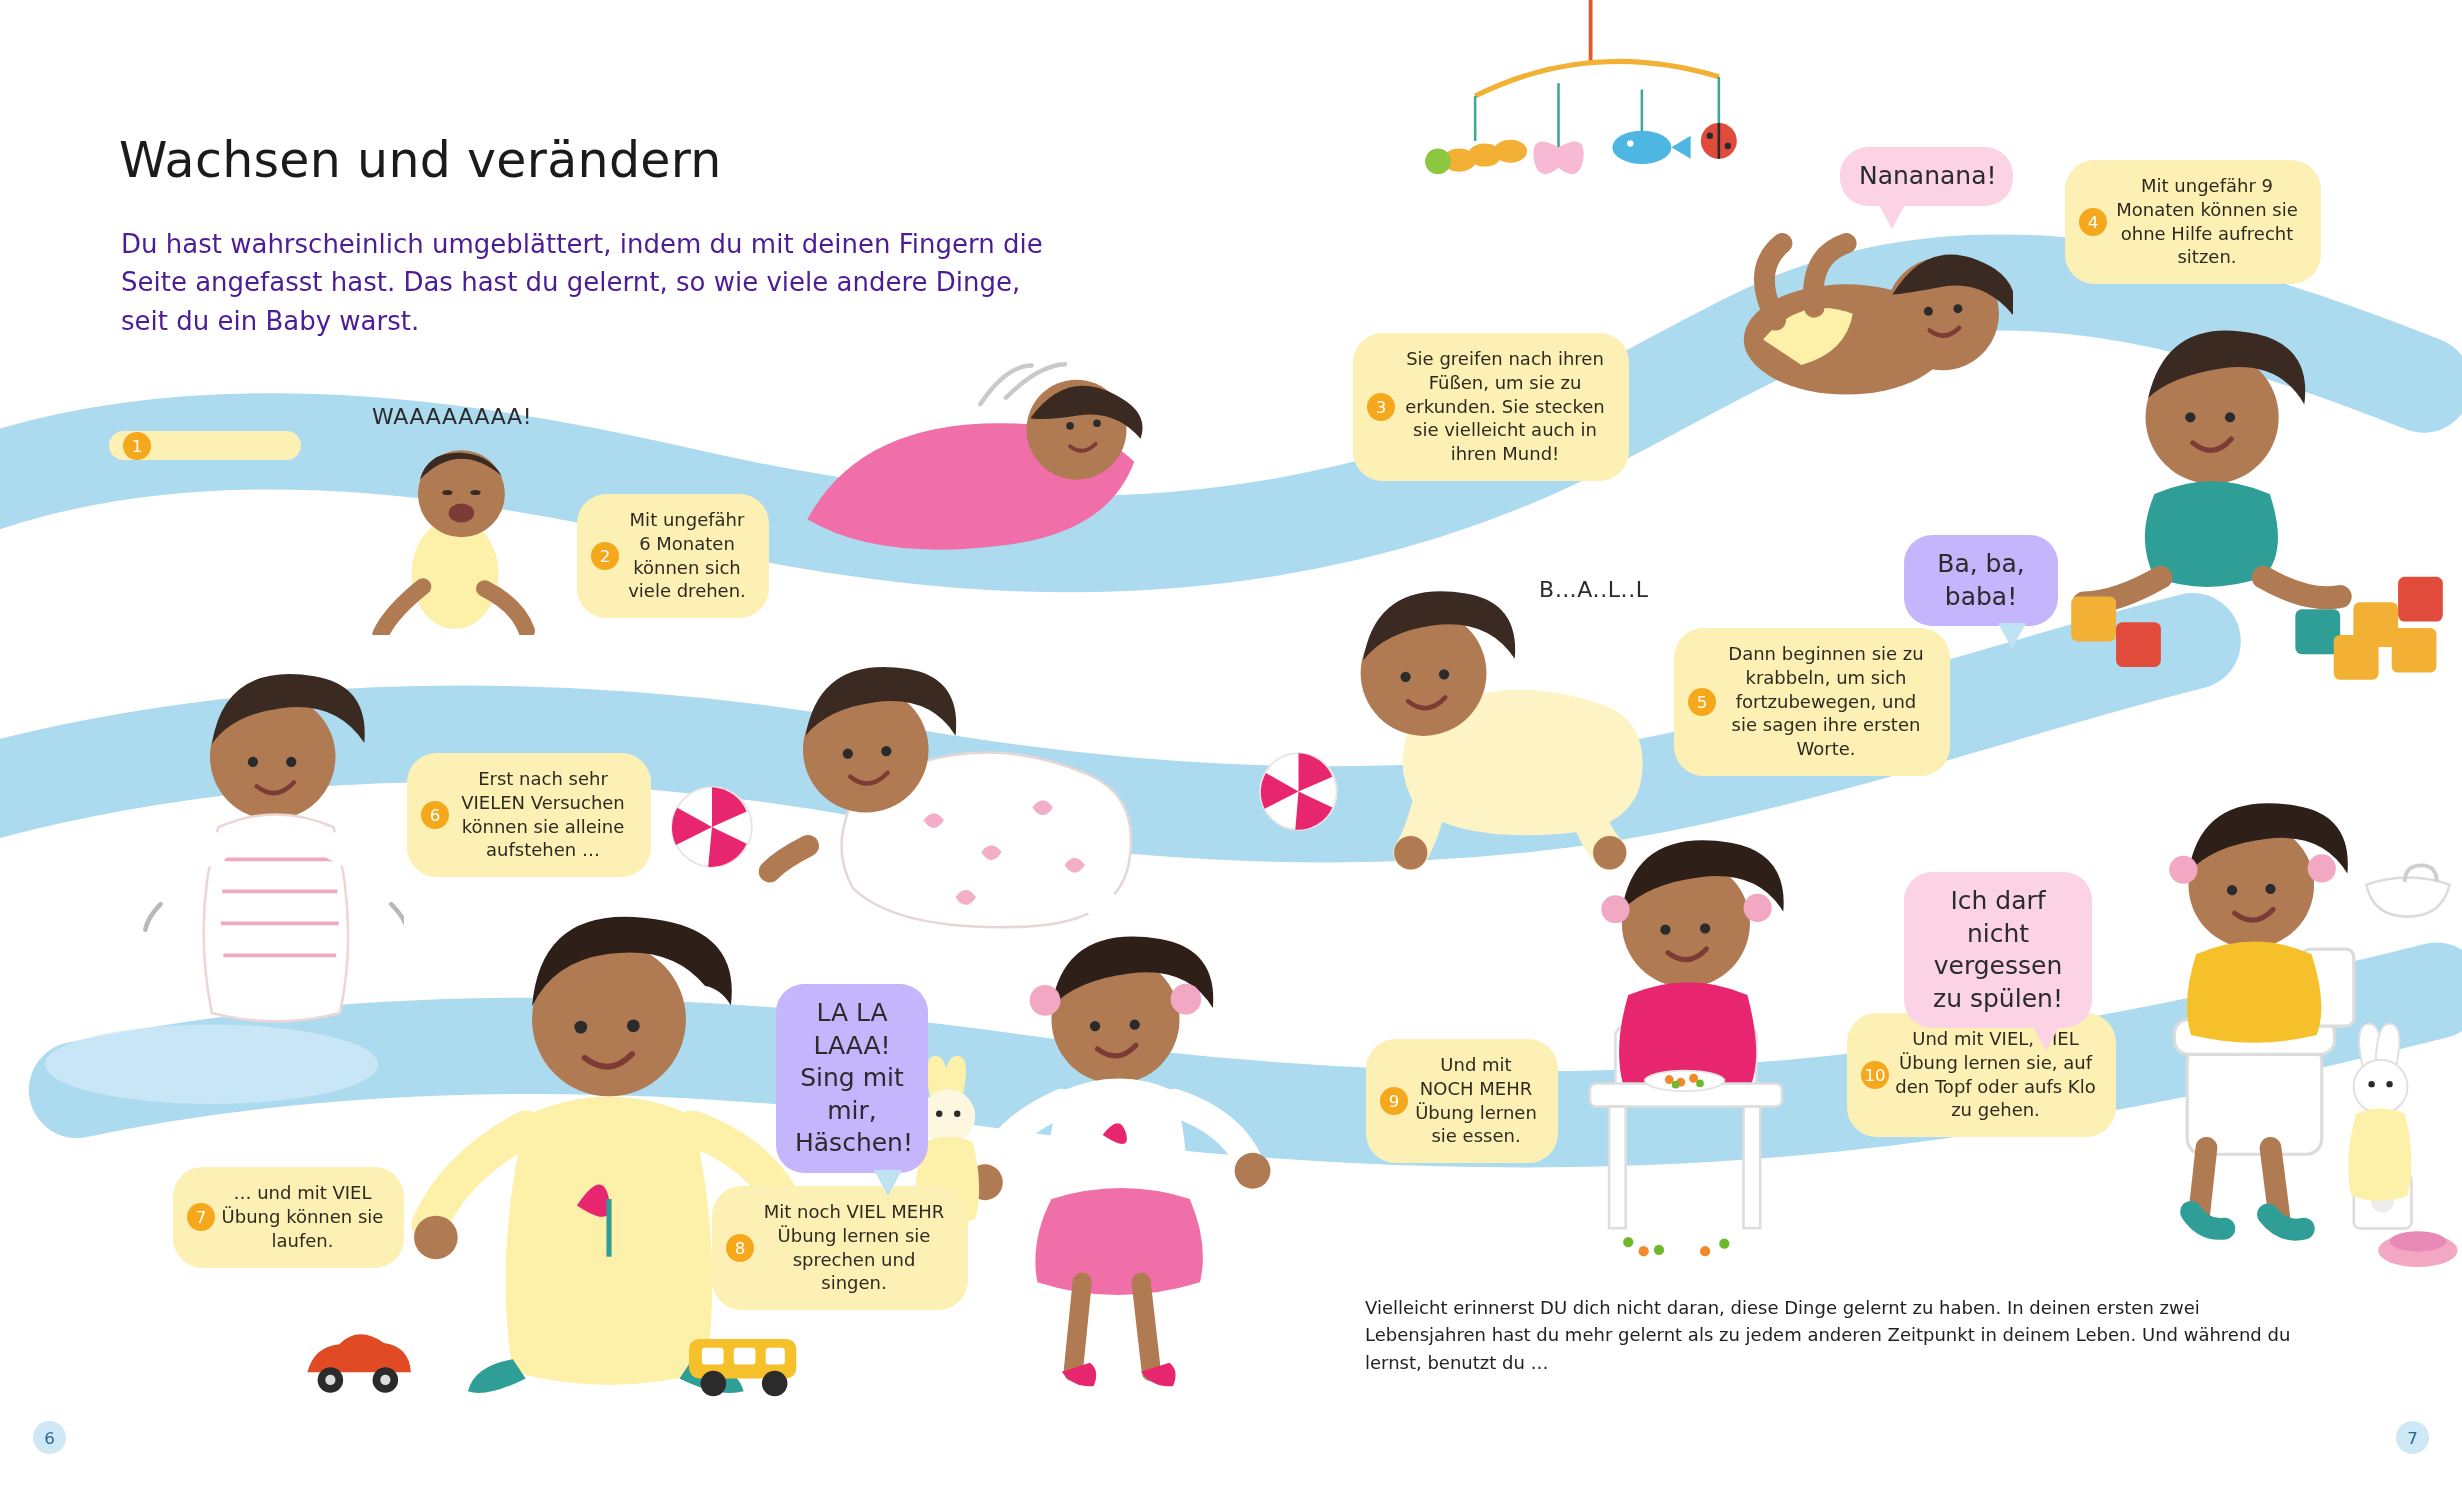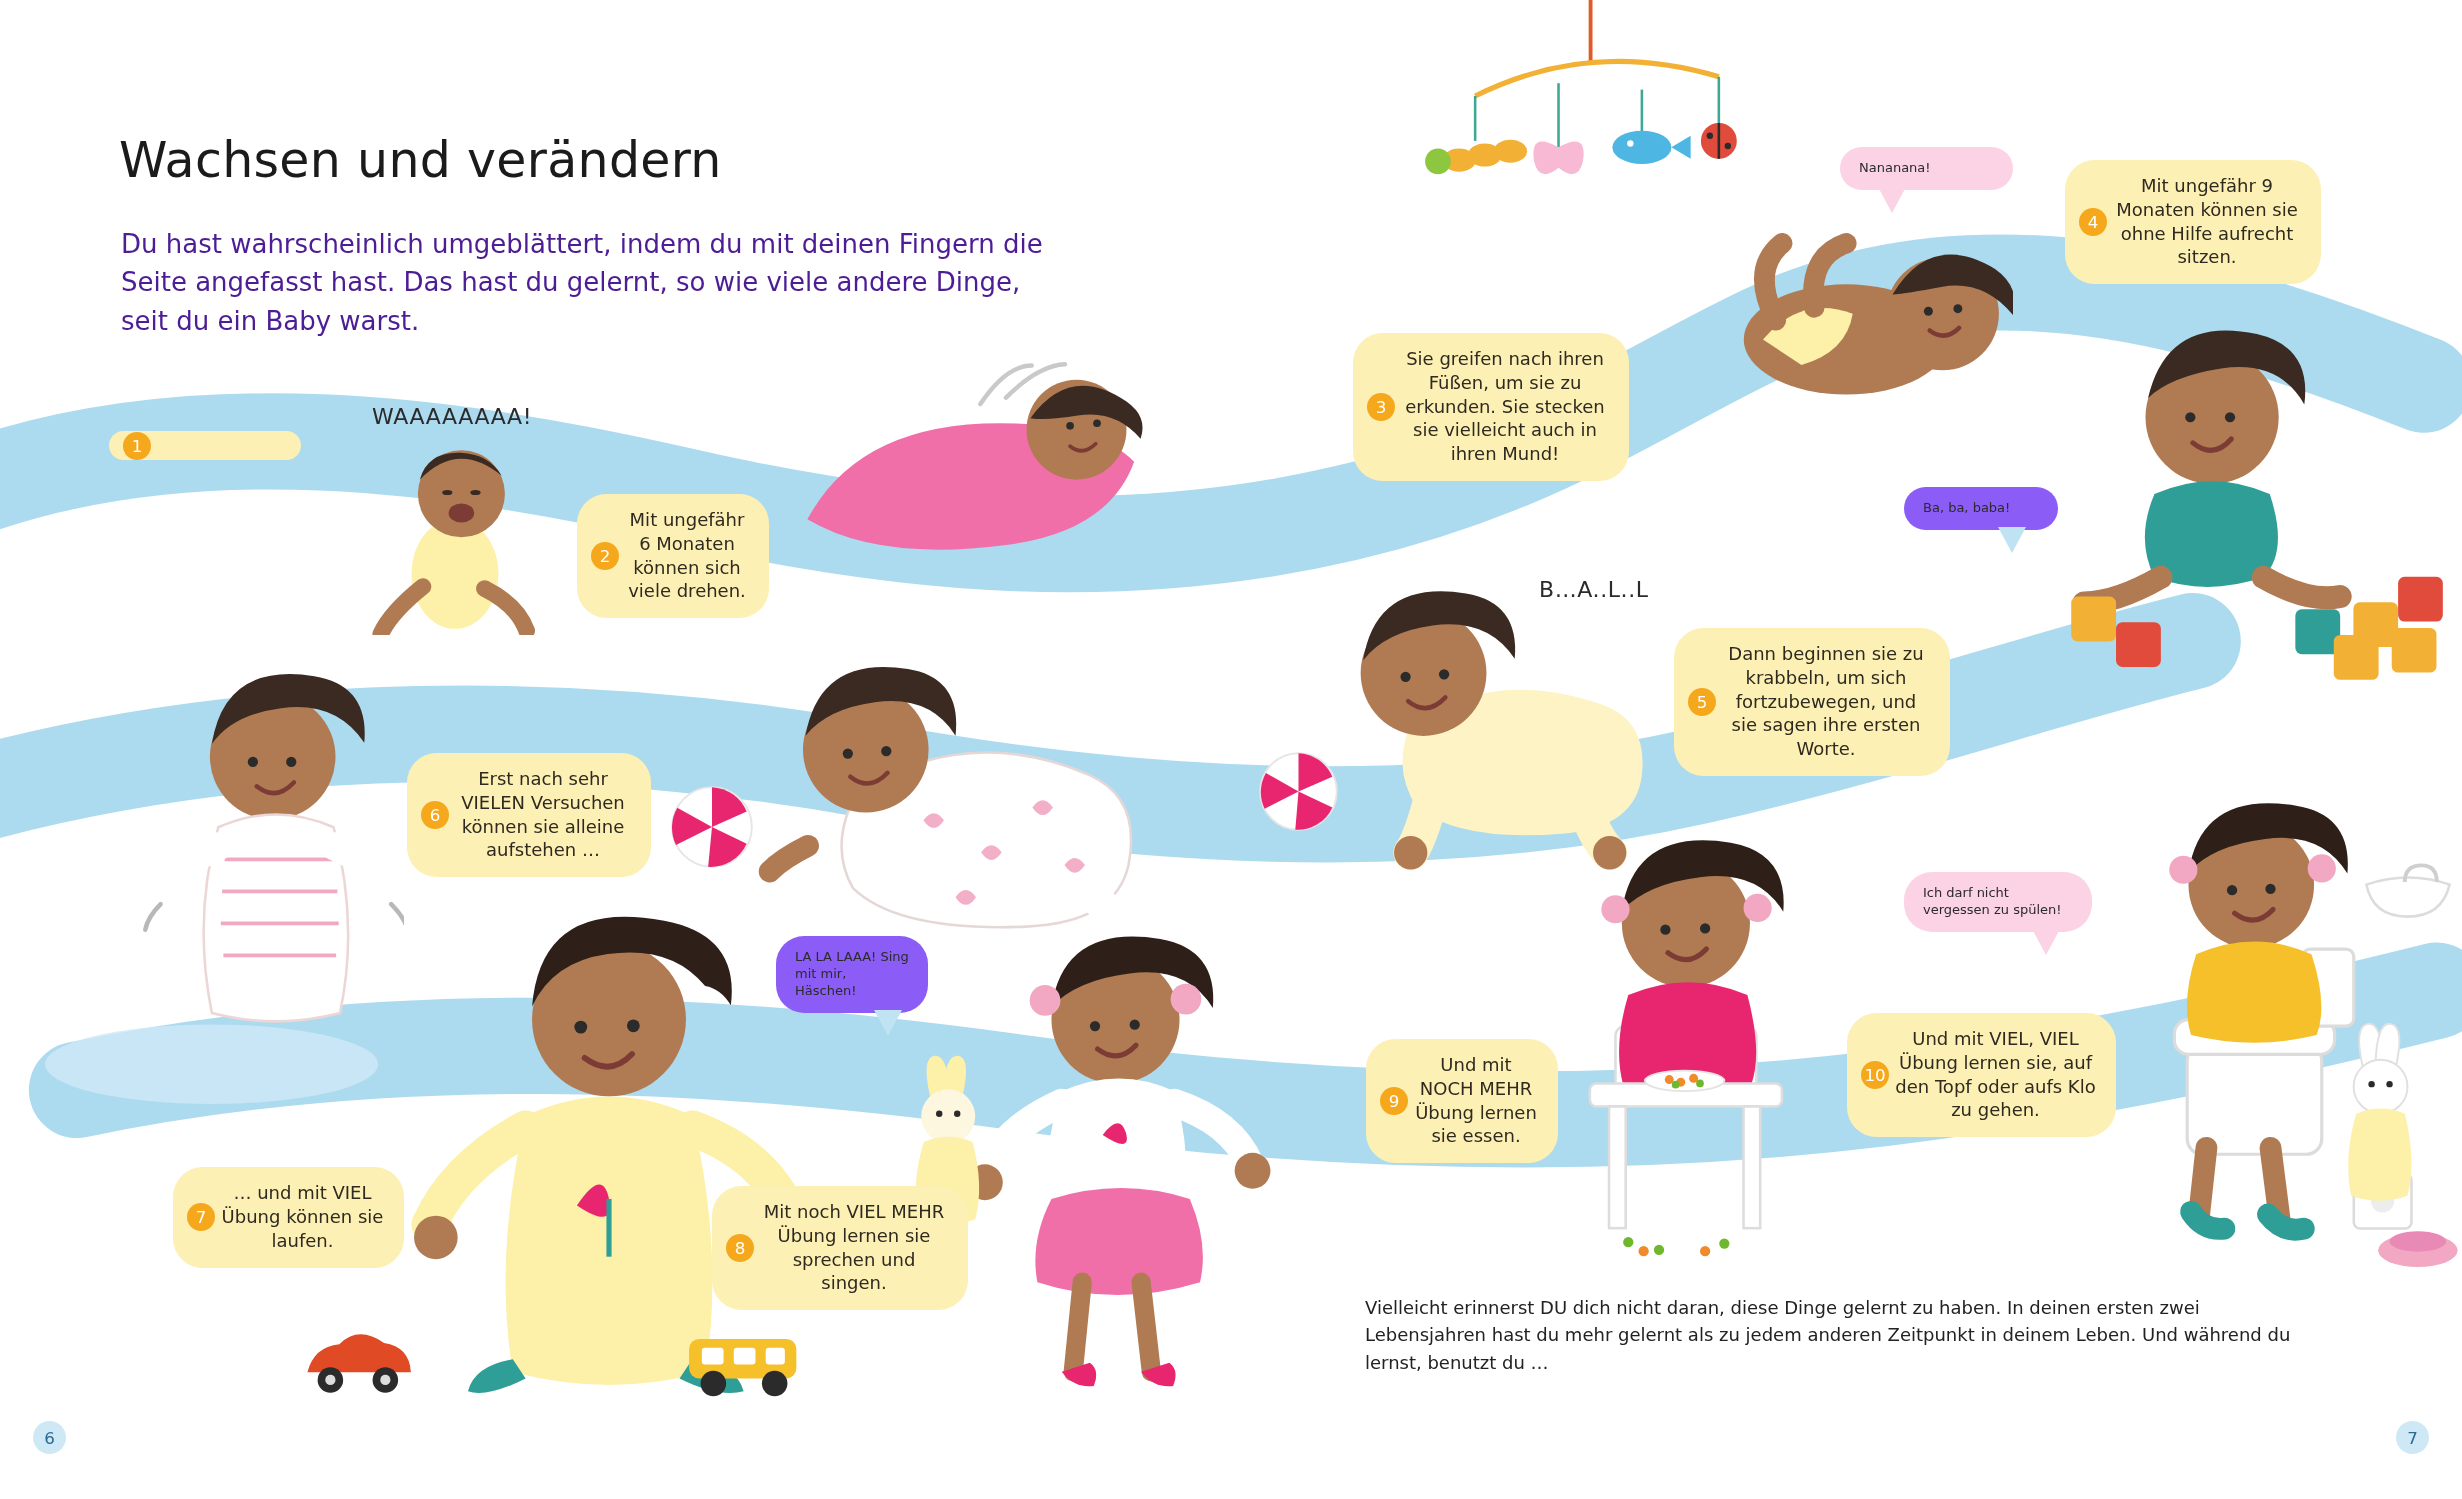--- a/index.html
+++ b/index.html
@@ -100,27 +100,27 @@
     justify-content: center;
   }
   .callout .body { display: block; }
 
   
   .bubble {
     position: absolute;
     border-radius: 28px;
     box-sizing: border-box;
     padding: 13px 19px;
-    font-size: 13px;
+    font-size: 25px;
     line-height: 1.3;
-    text-align: left;
+    text-align: center;
     color: #2b2b2b;
   }
   .bubble.pink { background: #fbd3e4; }
-  .bubble.blue { background: #8b5cf6; }
+  .bubble.blue { background: #c4b5fd; margin-top: 48px; }
   .bubble .tail {
     position: absolute;
     width: 0; height: 0;
   }
   .bubble.pink .tail {
     border-left: 14px solid transparent;
     border-right: 14px solid transparent;
     border-top: 26px solid #fbd3e4;
   }
   .bubble.blue .tail {

